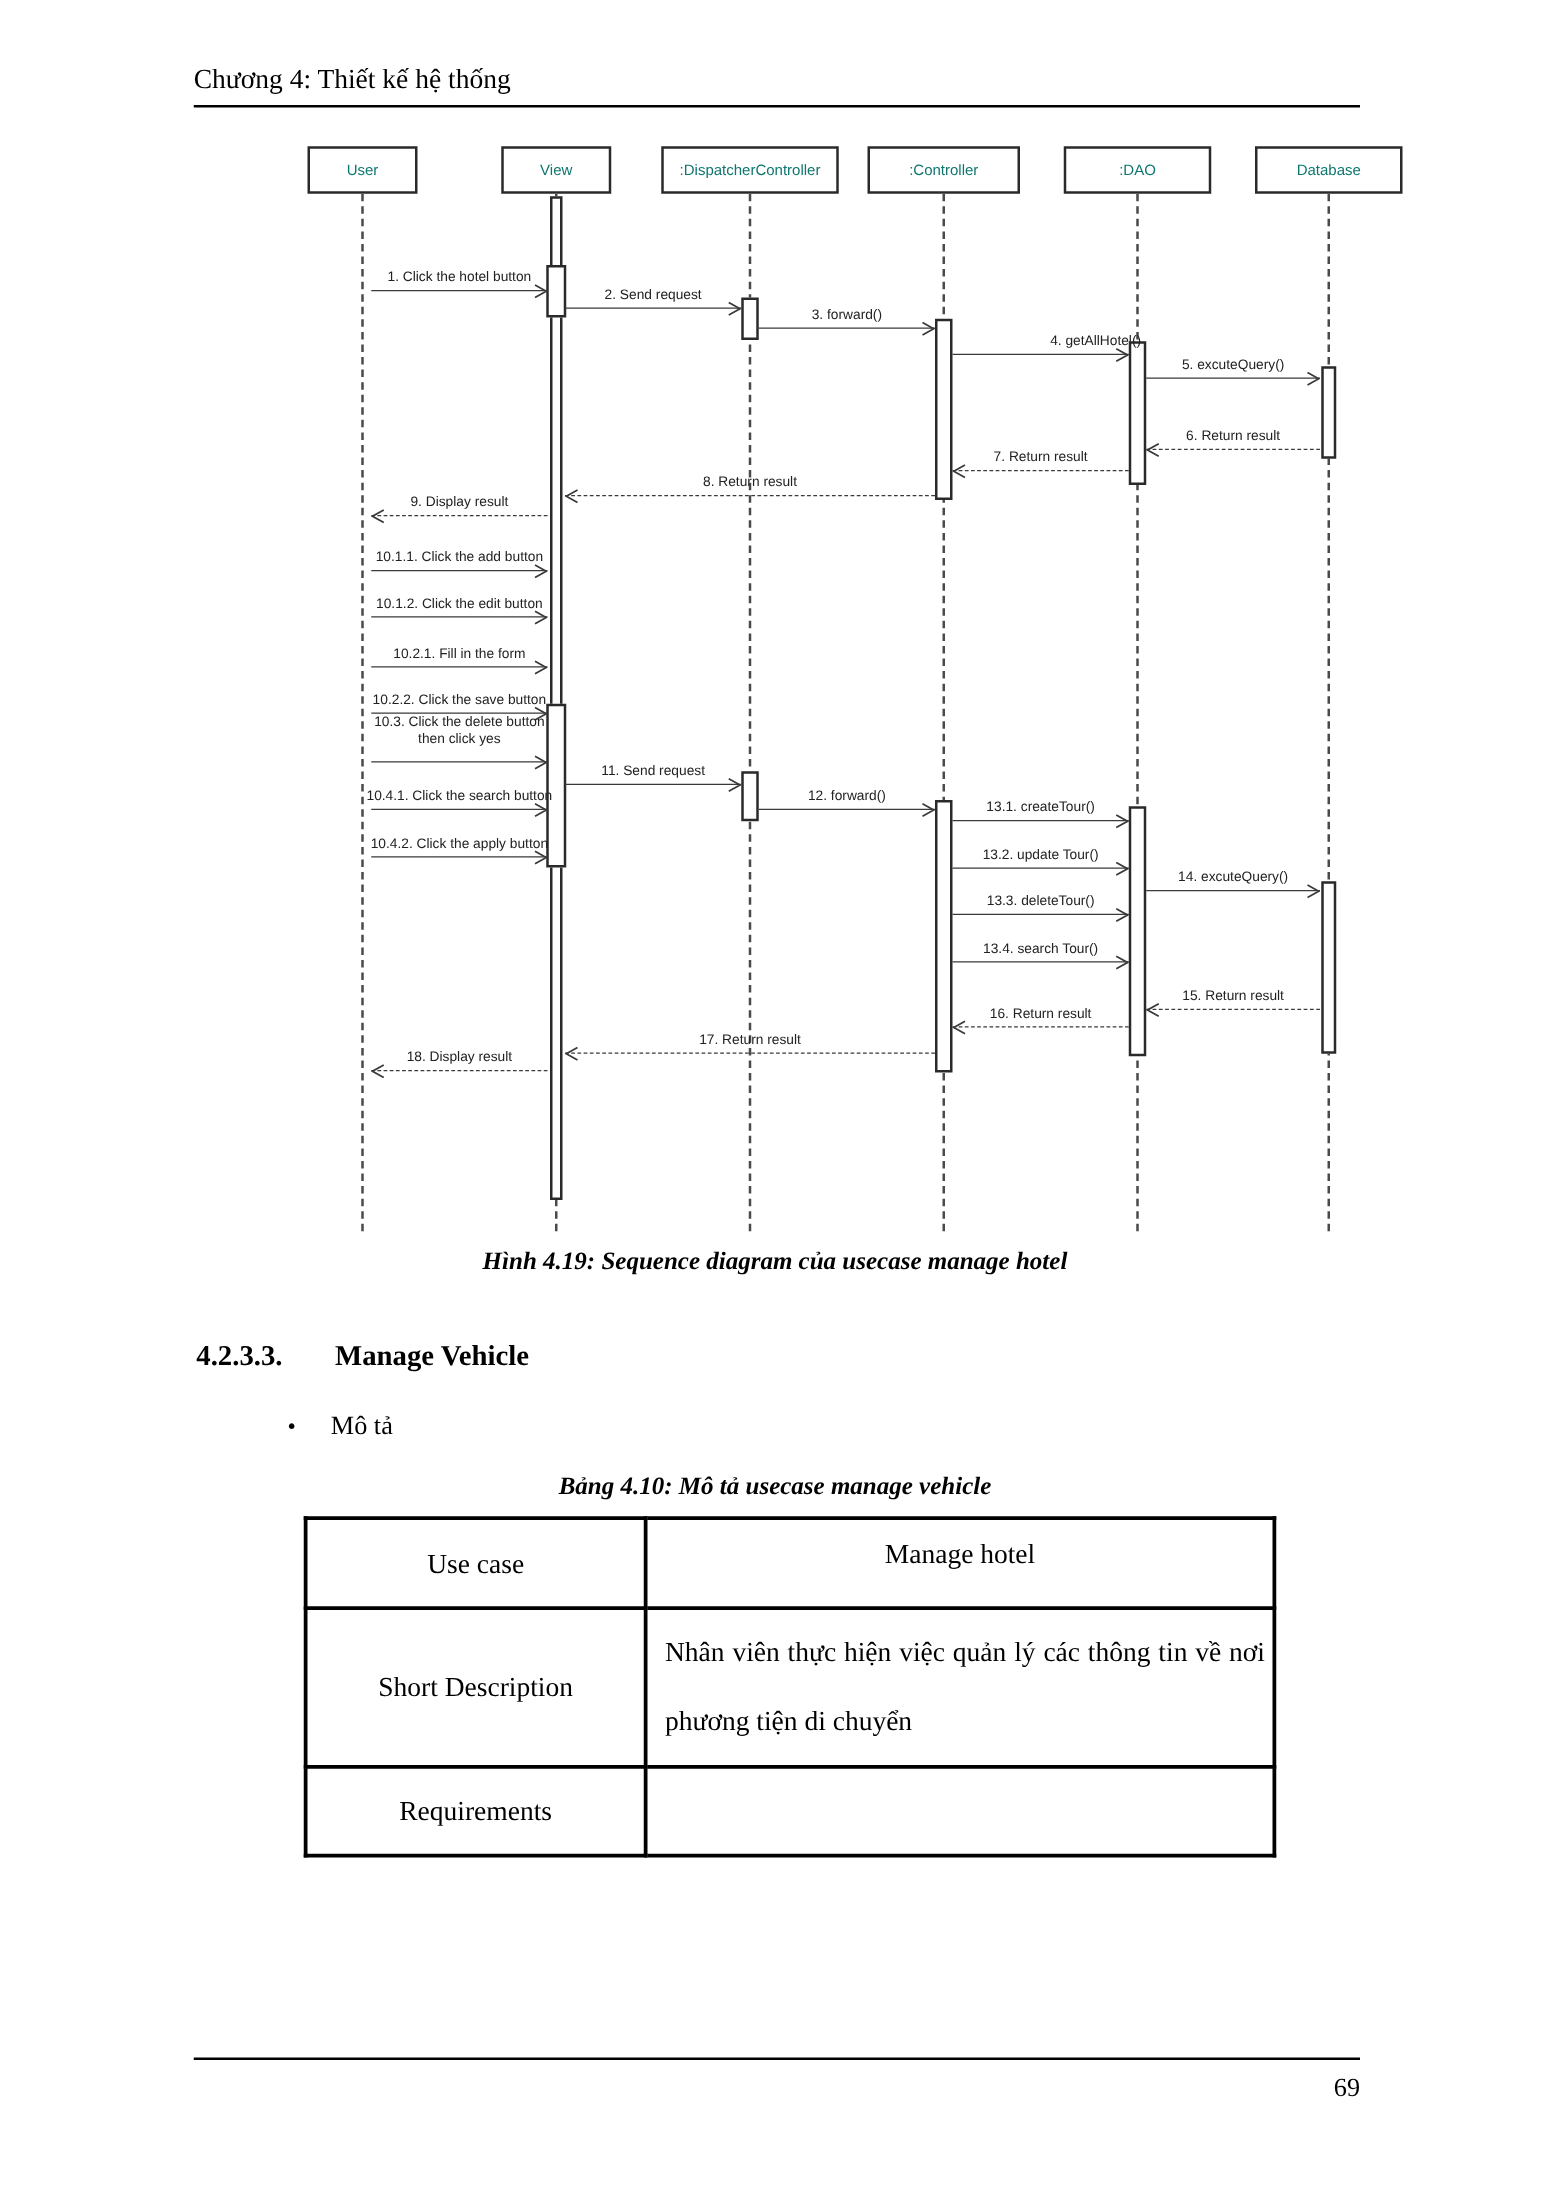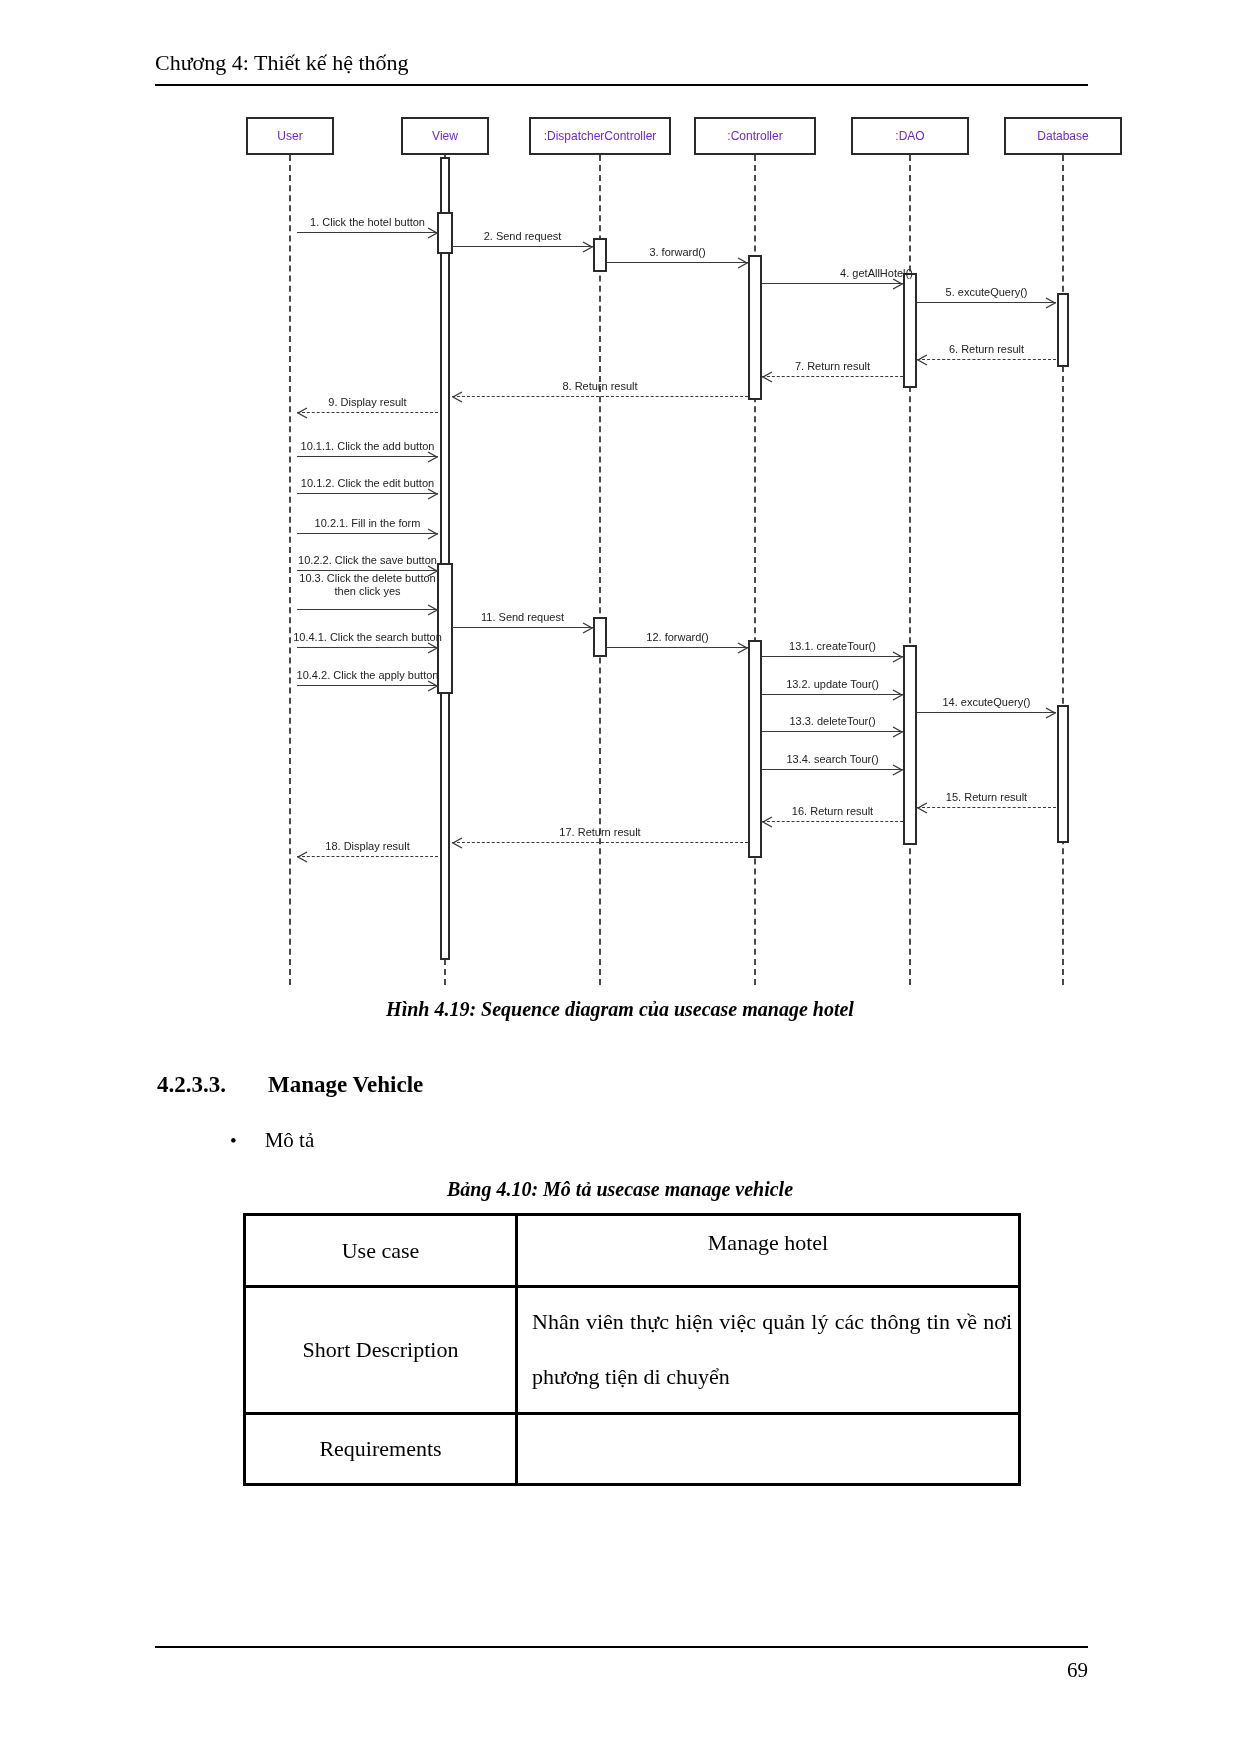--- a/index.html
+++ b/index.html
@@ -10,21 +10,21 @@
   #header-title { left:155px; top:50px; font-size:22px; }
   #header-rule  { left:155px; top:84px; width:933px; height:2px; background:#000; }
   #footer-rule  { left:155px; top:1646px; width:933px; height:2px; background:#000; }
   #page-number  { left:1008px; top:1658px; width:80px; text-align:right; font-size:21px; }
 
   
   #diagram { left:0; top:0; width:1241px; height:1000px; }
   .lifeline-dash { position:absolute; width:0; border-left:2px dashed #4a4a4a; }
   .lf-box { position:absolute; height:38px; border:2px solid #2a2a2a; background:#fff; box-sizing:border-box;
             display:flex; align-items:center; justify-content:center;
-            font-family:"Liberation Sans", sans-serif; font-size:12px; color:#6d28d9; }
+            font-family:"Liberation Sans", sans-serif; font-size:12px; color:#0f766e; }
   .act { position:absolute; border:2px solid #2a2a2a; background:#fff; box-sizing:border-box; }
   .msg-line { position:absolute; height:0; border-top:1.6px solid #3a3a3a; }
   .msg-line.dashed { border-top-style:dashed; }
   .msg-label { position:absolute; transform:translateX(-50%); font-family:"Liberation Sans", sans-serif;
                font-size:11px; line-height:13px; color:#222; white-space:pre; text-align:center; }
   .arrow-svg { position:absolute; }
 
   
   #figure-caption { left:75px; top:998px; width:1090px; text-align:center; font-size:20px; font-weight:bold; font-style:italic; }
   #section-heading { left:157px; top:1072px; font-size:23px; font-weight:bold; }

